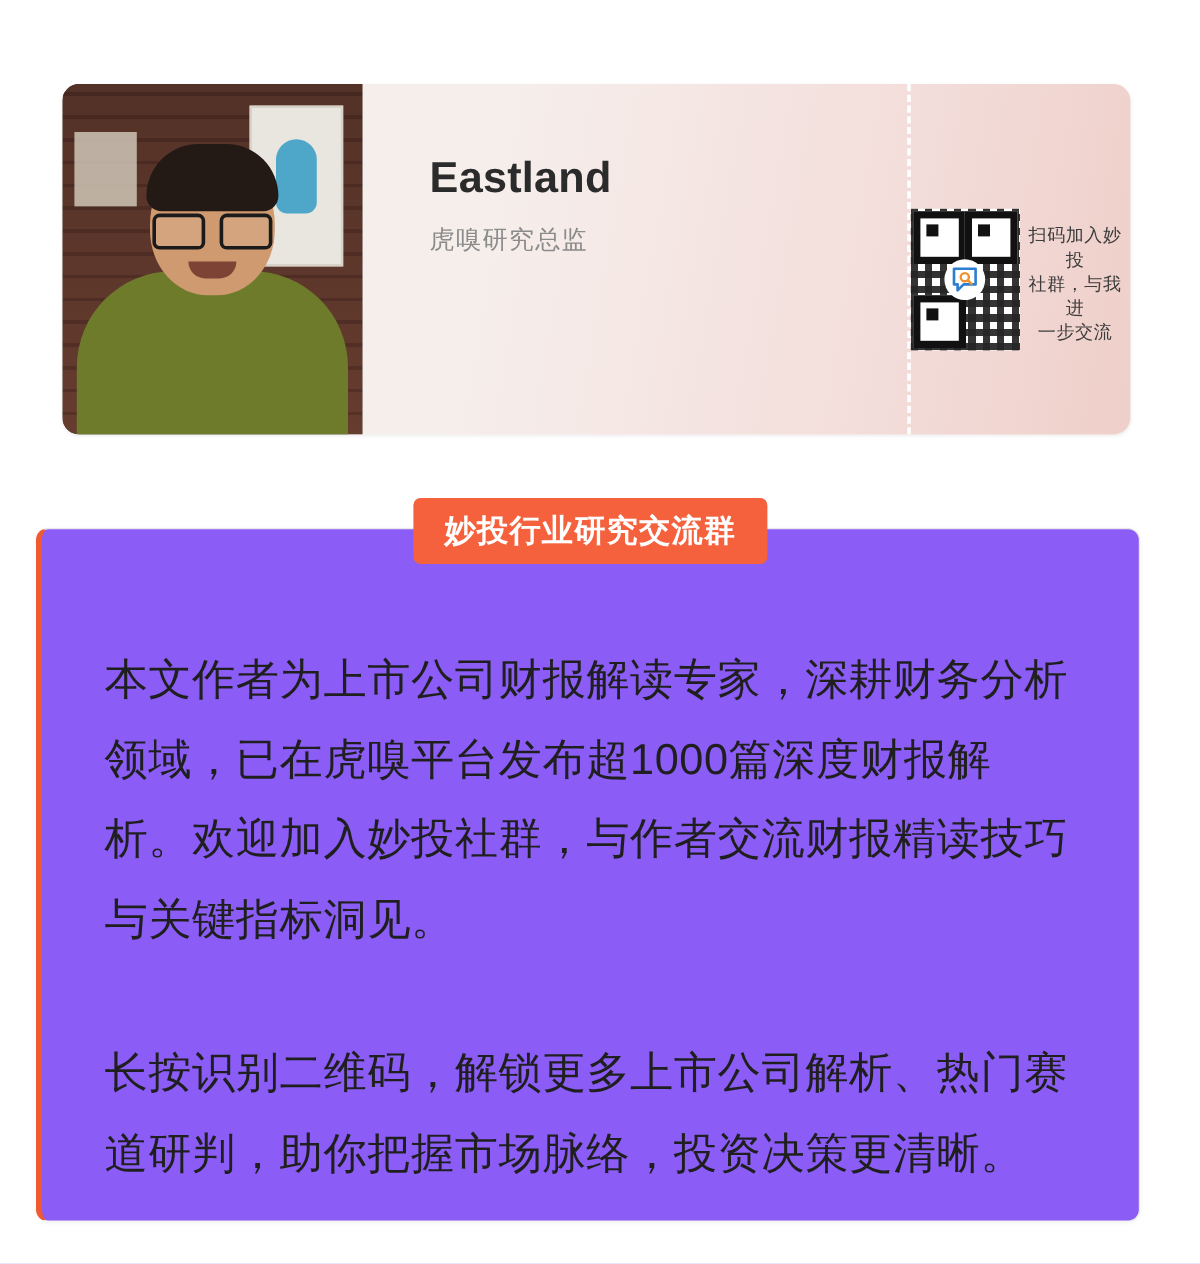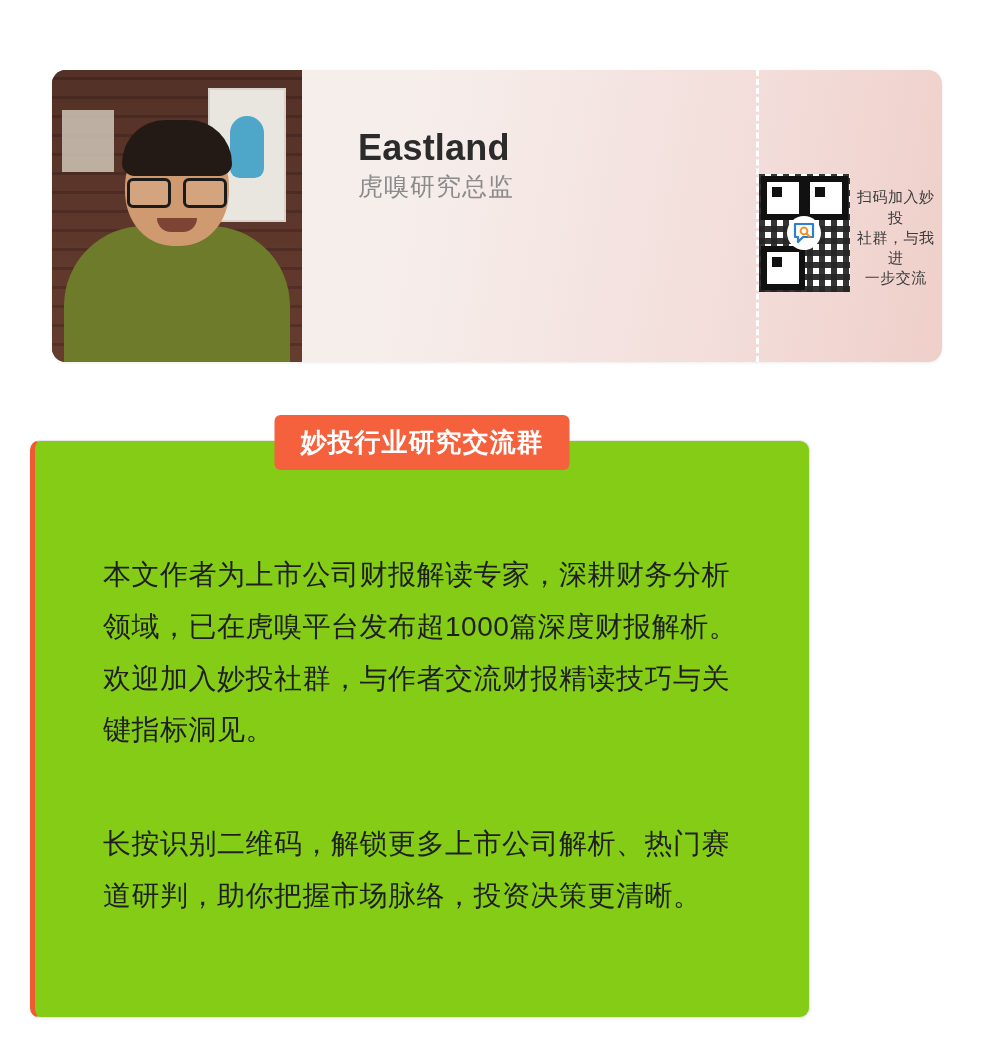--- a/index.html
+++ b/index.html
@@ -131,22 +131,22 @@
     position: relative;
   }
   .author-name {
     font-size: 36px;
     font-weight: 700;
     color: #2b2b2b;
     letter-spacing: .2px;
     line-height: 1.1;
   }
   .author-role {
-    margin-top: 2px;
-    font-size: 25px;
+    margin-top: 18px;
+    font-size: 21px;
     color: #8b8b8b;
     letter-spacing: 1px;
   }
   .author-desc {
     margin-top: 30px;
     font-size: 22px;
     color: #4d4d4d;
     line-height: 1.55;
     letter-spacing: .5px;
   }
@@ -213,24 +213,24 @@
     color: #3c3c3c;
     text-align: center;
     letter-spacing: .5px;
   }
 
   
   .promo-card {
     position: absolute;
     left: 30px;
     top: 440px;
-    width: 780px;
+    width: 920px;
     height: 578px;
     box-sizing: border-box;
-    background: #84cc16;
+    background: #8b5cf6;
     border: 1px solid #e8e8e8;
     border-left: 5px solid #f05a33;
     border-radius: 10px;
     box-shadow: 0 1px 4px rgba(0,0,0,0.05);
   }
   .promo-badge {
     position: absolute;
     left: 50%;
     top: -26px;
     transform: translateX(-50%);
@@ -240,25 +240,25 @@
     font-weight: 700;
     letter-spacing: 1px;
     padding: 10px 26px;
     border-radius: 6px;
     white-space: nowrap;
   }
   .promo-body {
     padding: 92px 52px 0 52px;
   }
   .promo-para {
-    font-size: 28px;
+    font-size: 36px;
     line-height: 1.85;
     color: #1f1f1f;
     letter-spacing: .5px;
-    margin: 16px;
+    margin: 0;
   }
   .promo-para + .promo-para {
     margin-top: 62px;
   }
 </style>
 </head>
 <body>
 
 <div class="author-card">
 

